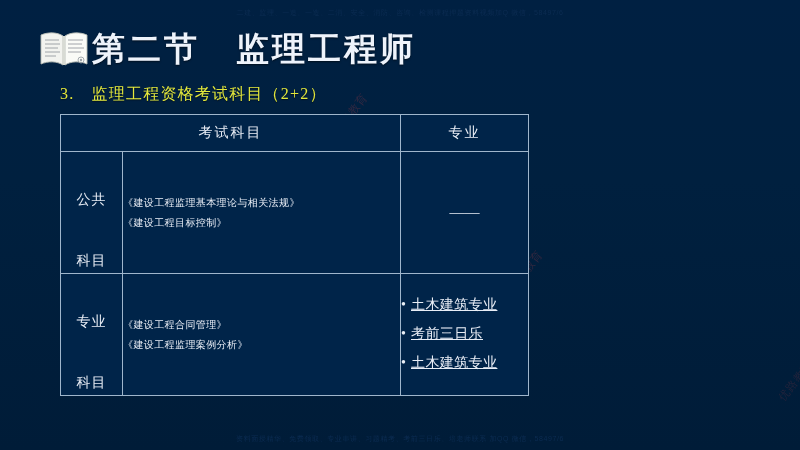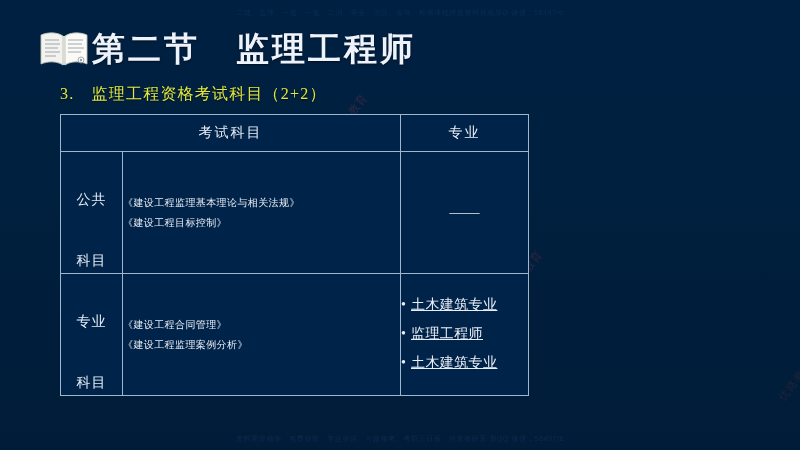--- a/index.html
+++ b/index.html
@@ -249,21 +249,21 @@
         <td class="cell-label">
           <span>专业</span>
           <span>科目</span>
         </td>
         <td class="cell-course">
           <span>《建设工程合同管理》</span>
           <span>《建设工程监理案例分析》</span>
         </td>
         <td class="cell-majors">
           <span class="bullet-line"><span class="dot">•</span><span>土木建筑专业</span></span>
-          <span class="bullet-line"><span class="dot">•</span><span>监理工程师</span></span>
+          <span class="bullet-line"><span class="dot">•</span><span>考前三日乐</span></span>
           <span class="bullet-line"><span class="dot">•</span><span>土木建筑专业</span></span>
         </td>
       </tr>
     </tbody>
   </table>
 
   <div class="strip strip-bottom">资料面授精华、免费领取、专业串讲、习题精考、考前三日乐、培老师联系 加QQ 微信，58497/6</div>
 
 </div>
 

